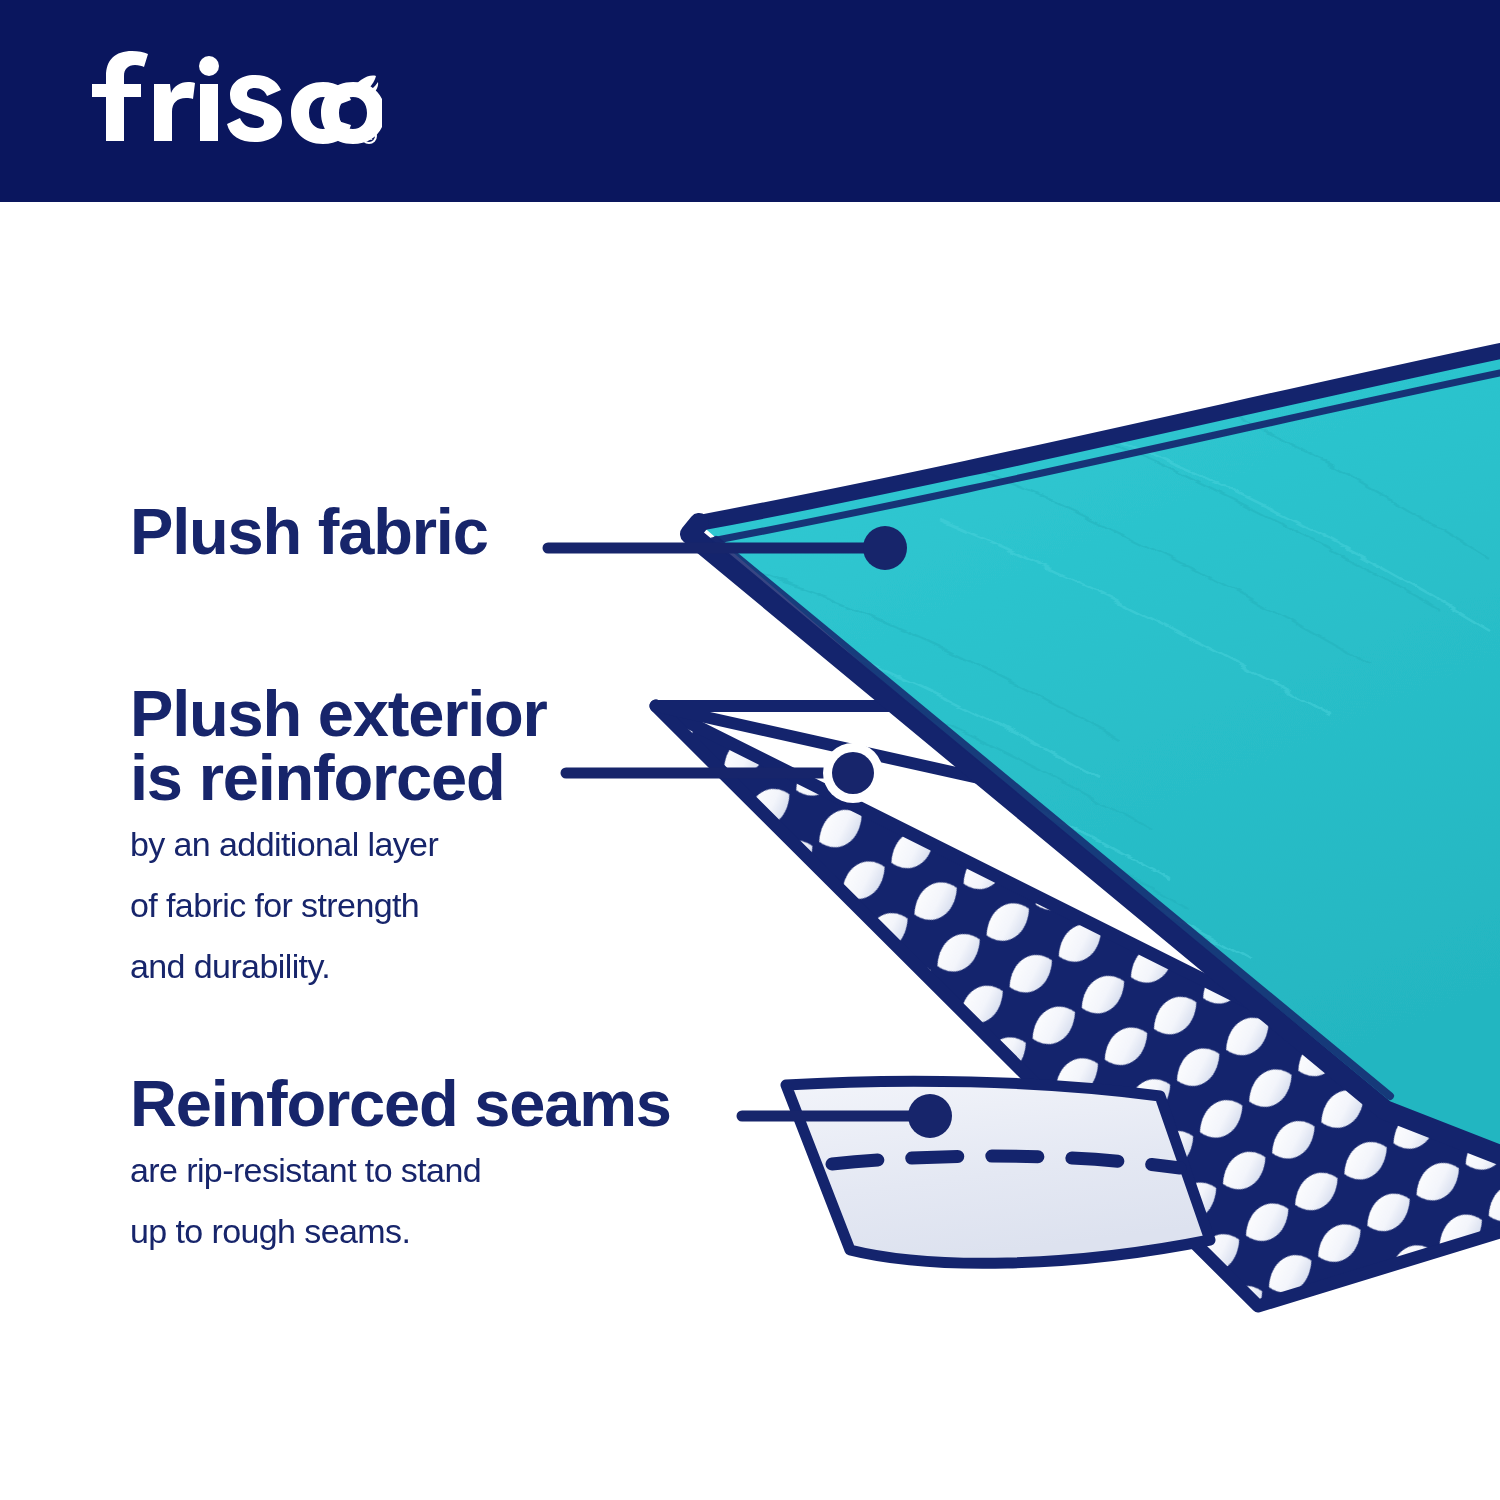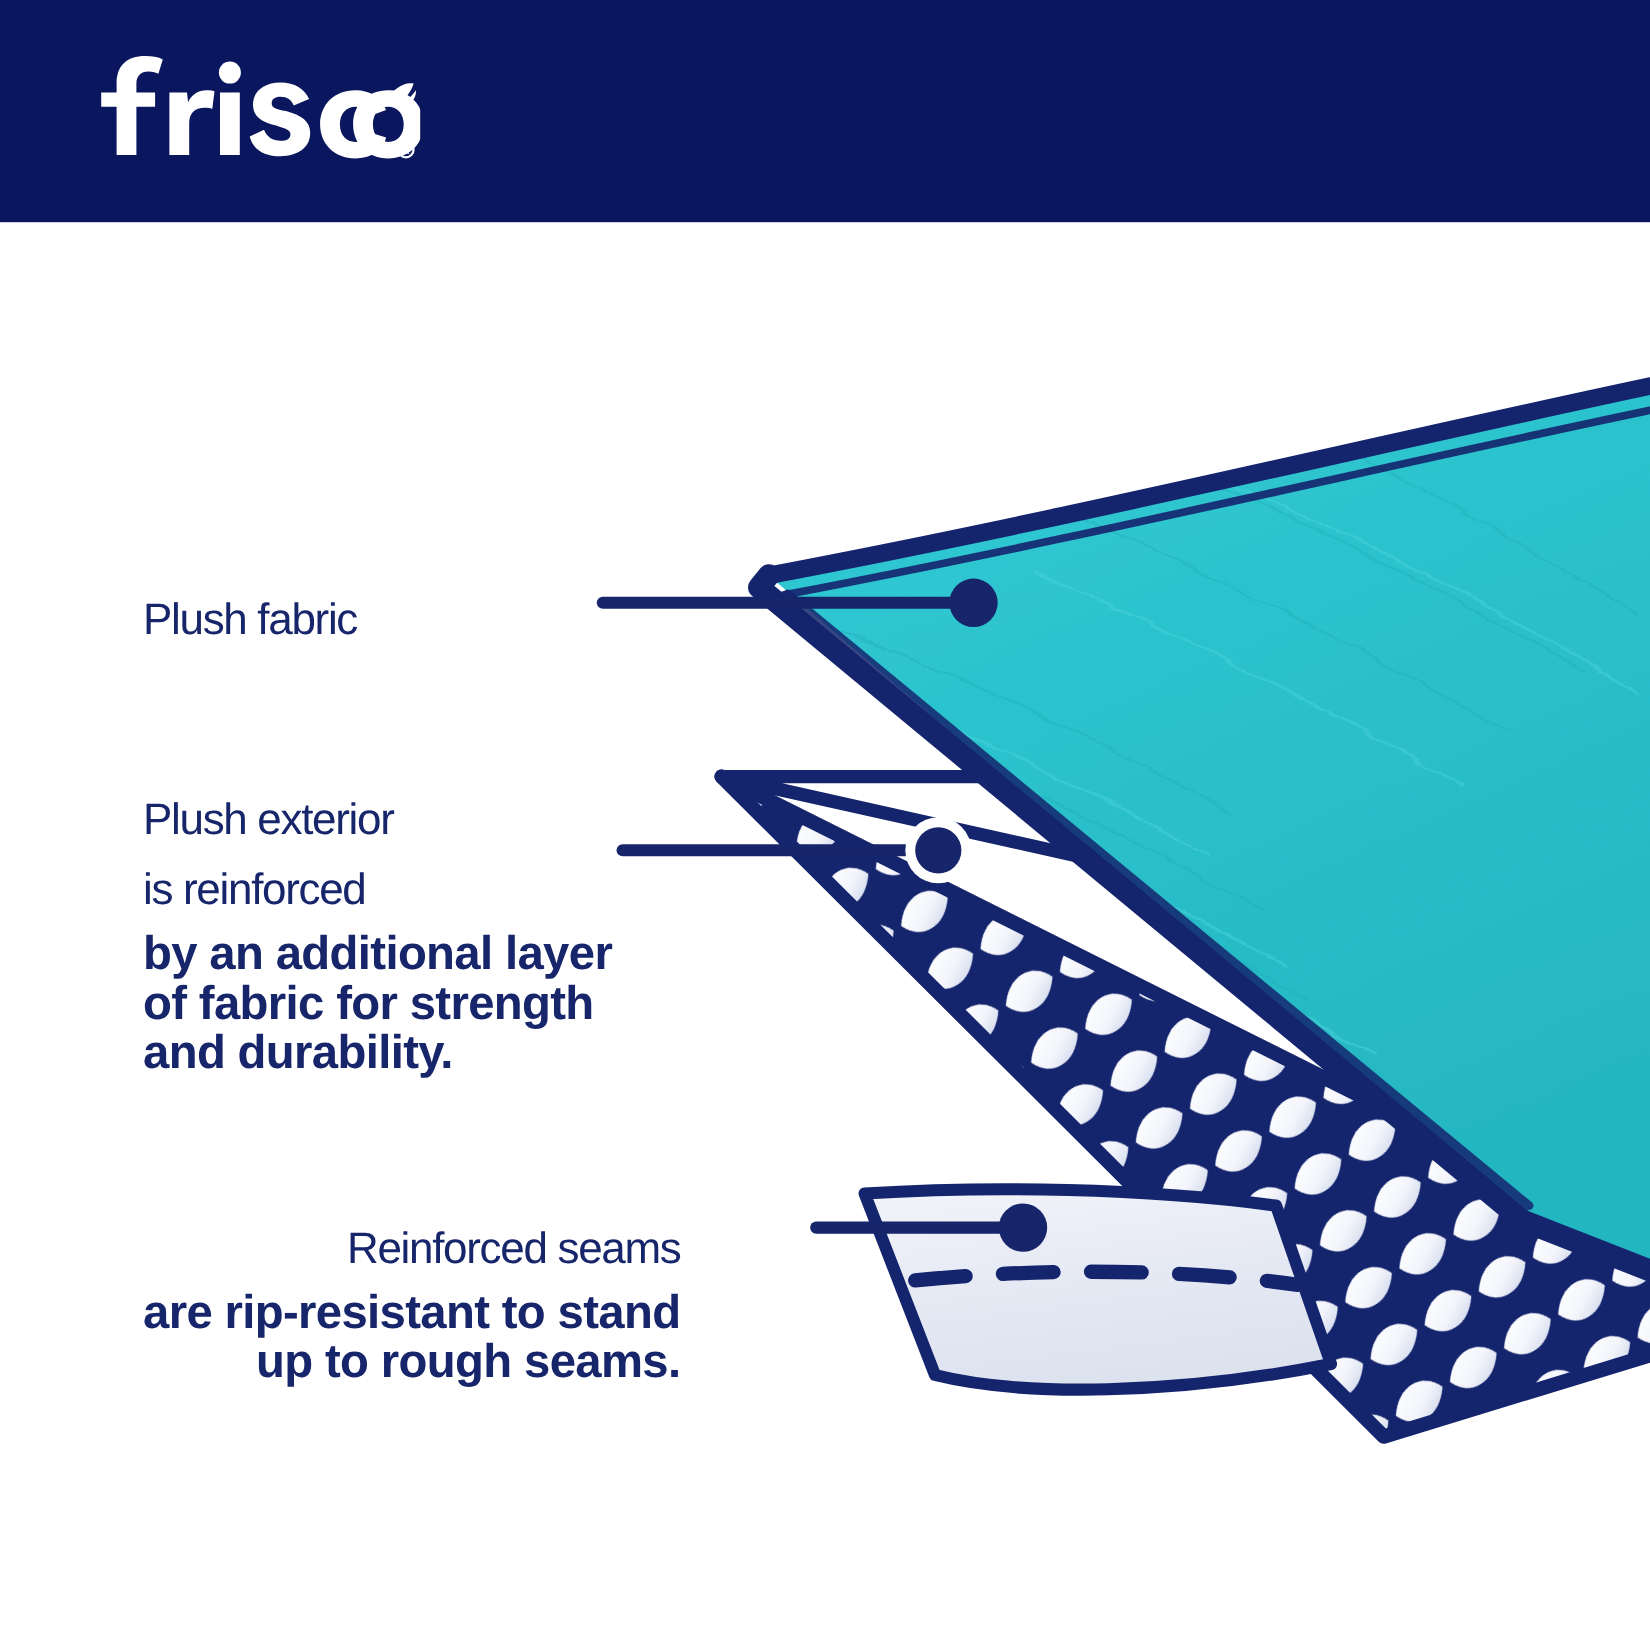--- a/index.html
+++ b/index.html
@@ -48,39 +48,38 @@
     line-height: 110px;
     white-space: nowrap;
   }
 
   
   .callout {
     position: absolute;
     color: #17256b;
   }
   .callout .headline {
-    font-size: 40px;
-    font-weight: normal;
+    font-size: 65px;
+    font-weight: bold;
     line-height: 64px;
     letter-spacing: -1.2px;
     white-space: pre-line;
-    margin-top: 31px;
   }
   .callout .body {
-    font-size: 43px;
-    font-weight: bold;
-    line-height: 45px;
+    font-size: 34px;
+    font-weight: normal;
+    line-height: 61px;
     letter-spacing: -0.6px;
     white-space: pre-line;
     margin-top: 4px;
   }
 
   #callout-plush-fabric { left: 130px; top: 500px; }
   #callout-plush-exterior { left: 130px; top: 682px; }
-  #callout-reinforced-seams { left: 130px; top: 1072px; text-align: right; }
+  #callout-reinforced-seams { left: 130px; top: 1072px; }
 
   
   #illustration {
     position: absolute;
     left: 0; top: 0;
     width: 1500px;
     height: 1500px;
     pointer-events: none;
   }
   #illustration svg { display: block; }

